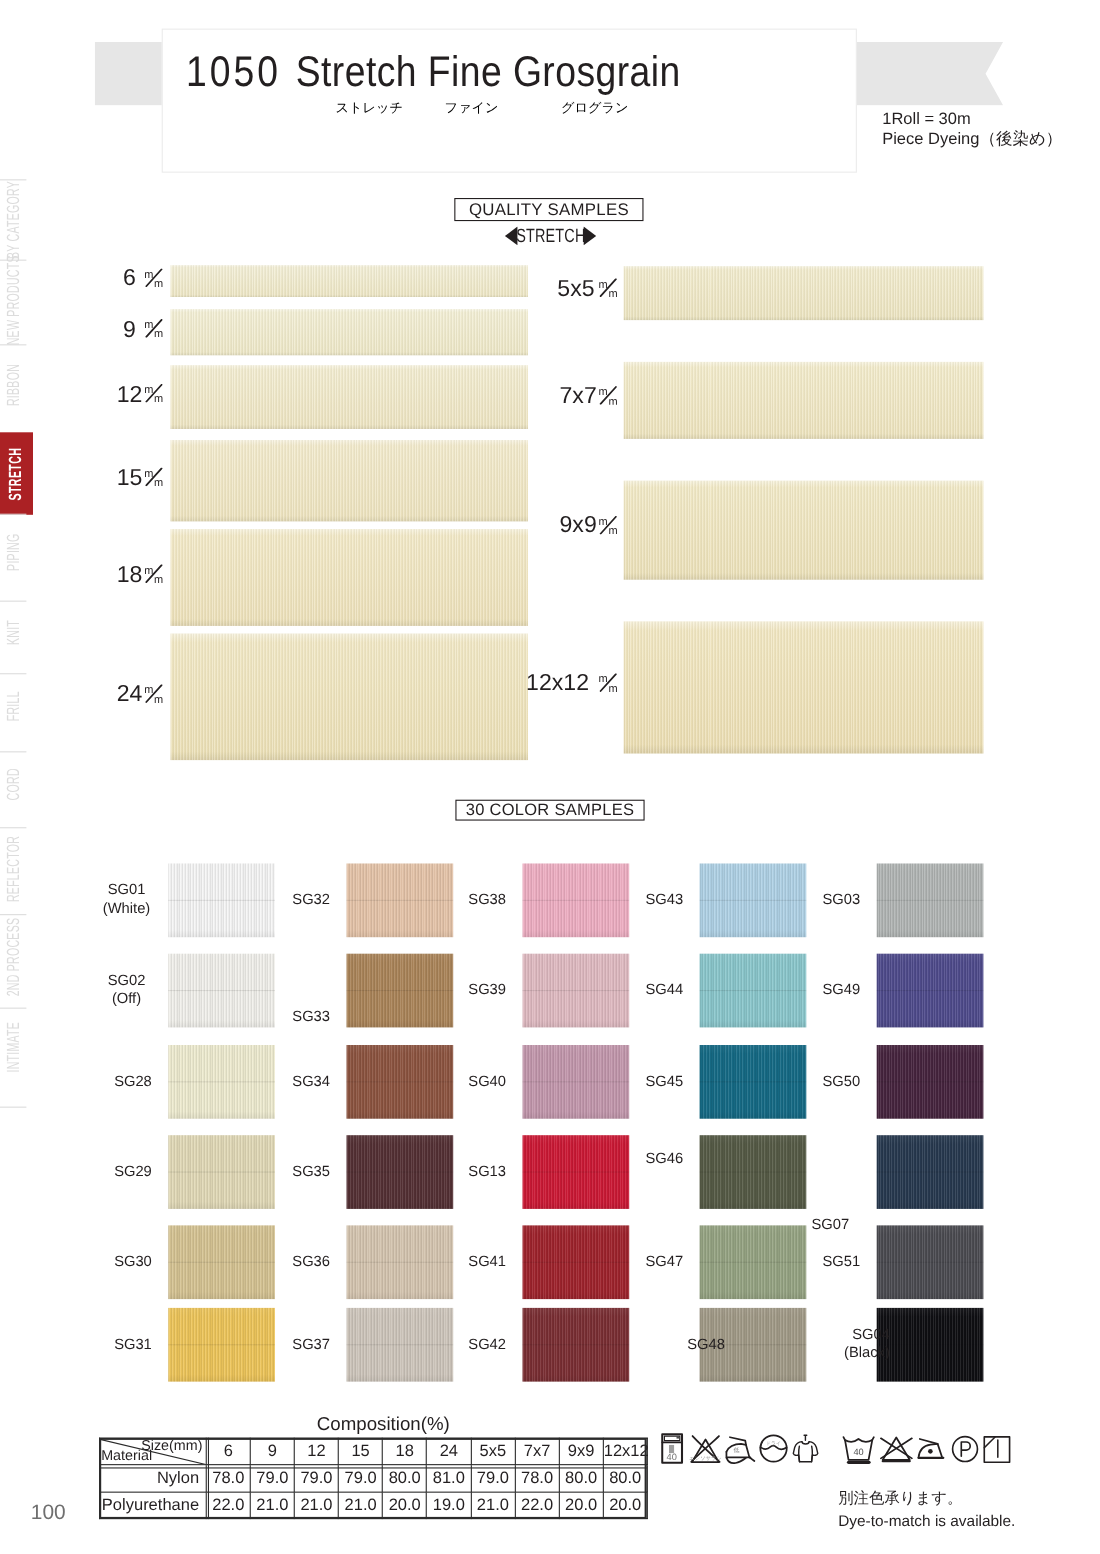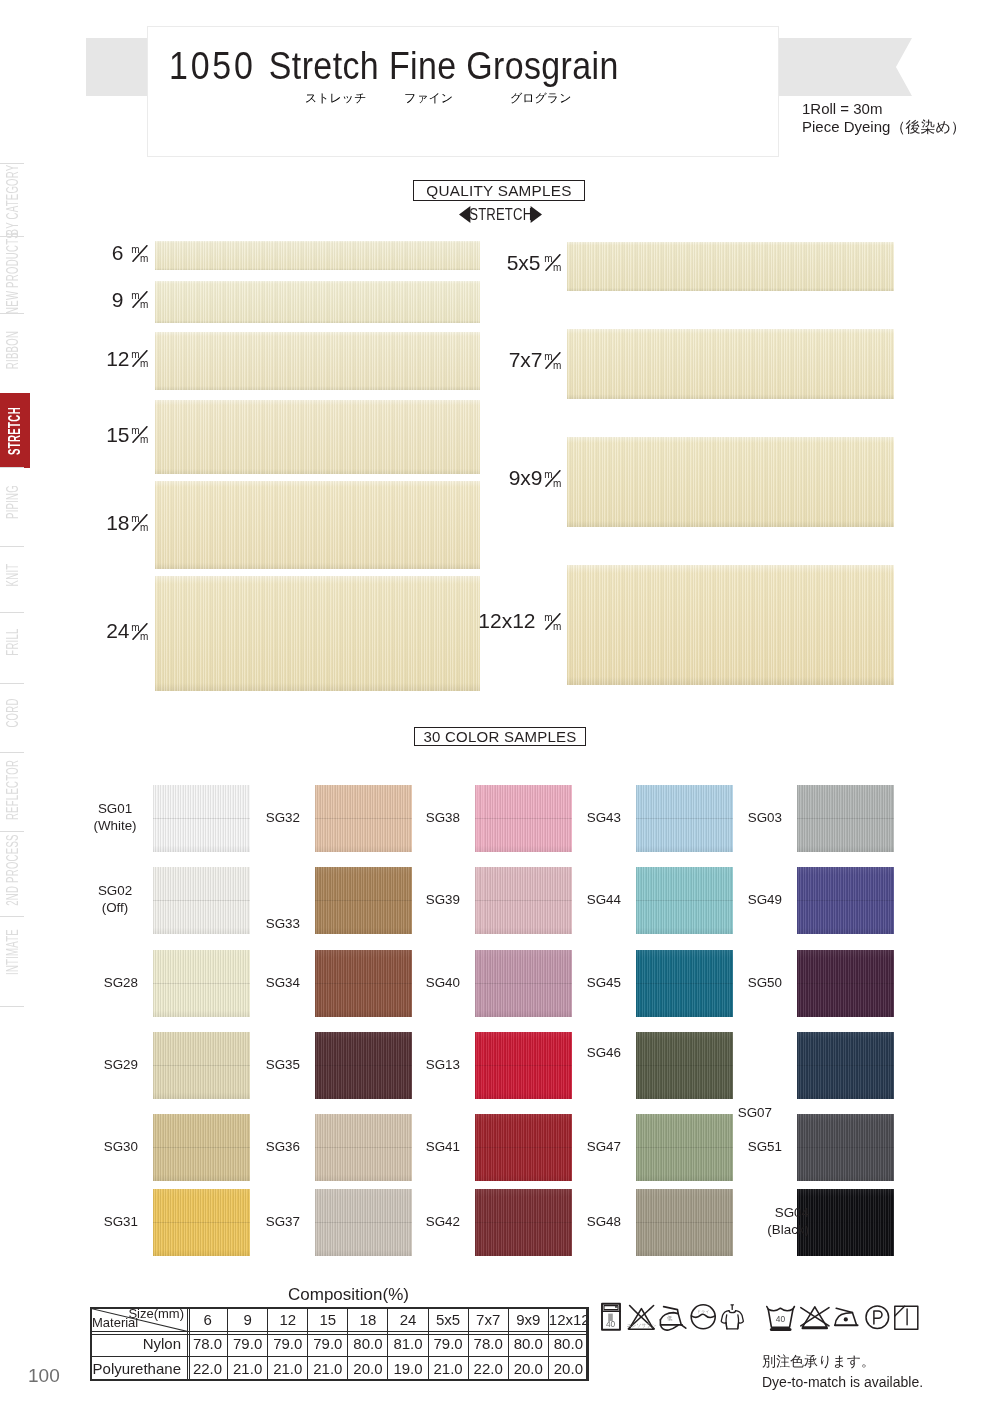--- a/index.html
+++ b/index.html
@@ -458,21 +458,21 @@
     </div>
     <div class="sw" style="left: 315px; top: 1189px; background: repeating-linear-gradient(90deg, rgba(0, 0, 0, 0.086) 0px, rgba(0, 0, 0, 0.086) 0.9px, rgba(255, 255, 255, 0.1) 0.9px, rgba(255, 255, 255, 0.1) 1.7px, rgba(0, 0, 0, 0.03) 1.7px, rgba(0, 0, 0, 0.03) 2.5px), linear-gradient(rgba(255, 255, 255, 0.05) 0%, rgba(255, 255, 255, 0) 12%, rgba(0, 0, 0, 0) 48.6%, rgba(0, 0, 0, 0.1) 50%, rgba(0, 0, 0, 0) 51.4%, rgba(0, 0, 0, 0) 90%, rgba(0, 0, 0, 0.06) 100%), rgb(205, 197, 187);"></div>
     <div class="swlab" style="left: 200px; width: 100px; top: 1213.5px;">
       <div>SG37</div>
     </div>
     <div class="sw" style="left: 475px; top: 1189px; background: repeating-linear-gradient(90deg, rgba(0, 0, 0, 0.086) 0px, rgba(0, 0, 0, 0.086) 0.9px, rgba(255, 255, 255, 0.1) 0.9px, rgba(255, 255, 255, 0.1) 1.7px, rgba(0, 0, 0, 0.03) 1.7px, rgba(0, 0, 0, 0.03) 2.5px), linear-gradient(rgba(255, 255, 255, 0.05) 0%, rgba(255, 255, 255, 0) 12%, rgba(0, 0, 0, 0) 48.6%, rgba(0, 0, 0, 0.1) 50%, rgba(0, 0, 0, 0) 51.4%, rgba(0, 0, 0, 0) 90%, rgba(0, 0, 0, 0.06) 100%), rgb(122, 46, 51);"></div>
     <div class="swlab" style="left: 360px; width: 100px; top: 1213.5px;">
       <div>SG42</div>
     </div>
     <div class="sw" style="left: 636px; top: 1189px; background: repeating-linear-gradient(90deg, rgba(0, 0, 0, 0.086) 0px, rgba(0, 0, 0, 0.086) 0.9px, rgba(255, 255, 255, 0.1) 0.9px, rgba(255, 255, 255, 0.1) 1.7px, rgba(0, 0, 0, 0.03) 1.7px, rgba(0, 0, 0, 0.03) 2.5px), linear-gradient(rgba(255, 255, 255, 0.05) 0%, rgba(255, 255, 255, 0) 12%, rgba(0, 0, 0, 0) 48.6%, rgba(0, 0, 0, 0.1) 50%, rgba(0, 0, 0, 0) 51.4%, rgba(0, 0, 0, 0) 90%, rgba(0, 0, 0, 0.06) 100%), rgb(163, 156, 137);"></div>
-    <div class="swlab" style="left: 521px; width: 100px; top: 1213.5px;">
+    <div class="swlab" style="left: 521px; width: 100px; top: 1213.5px; padding-left: 38px;">
       <div>SG48</div>
     </div>
     <div class="sw" style="left: 797px; top: 1189px; background: repeating-linear-gradient(90deg, rgba(0, 0, 0, 0.086) 0px, rgba(0, 0, 0, 0.086) 0.9px, rgba(255, 255, 255, 0.1) 0.9px, rgba(255, 255, 255, 0.1) 1.7px, rgba(0, 0, 0, 0.03) 1.7px, rgba(0, 0, 0, 0.03) 2.5px), linear-gradient(rgba(255, 255, 255, 0.05) 0%, rgba(255, 255, 255, 0) 12%, rgba(0, 0, 0, 0) 48.6%, rgba(0, 0, 0, 0.1) 50%, rgba(0, 0, 0, 0) 51.4%, rgba(0, 0, 0, 0) 90%, rgba(0, 0, 0, 0.06) 100%), rgb(14, 14, 18);"></div>
     <div class="swlab" style="left: 709px; width: 100px; top: 1205px;">
       <div>SG04</div>
       <div>(Black)</div>
     </div>
   </div>
 
 </body></html>

